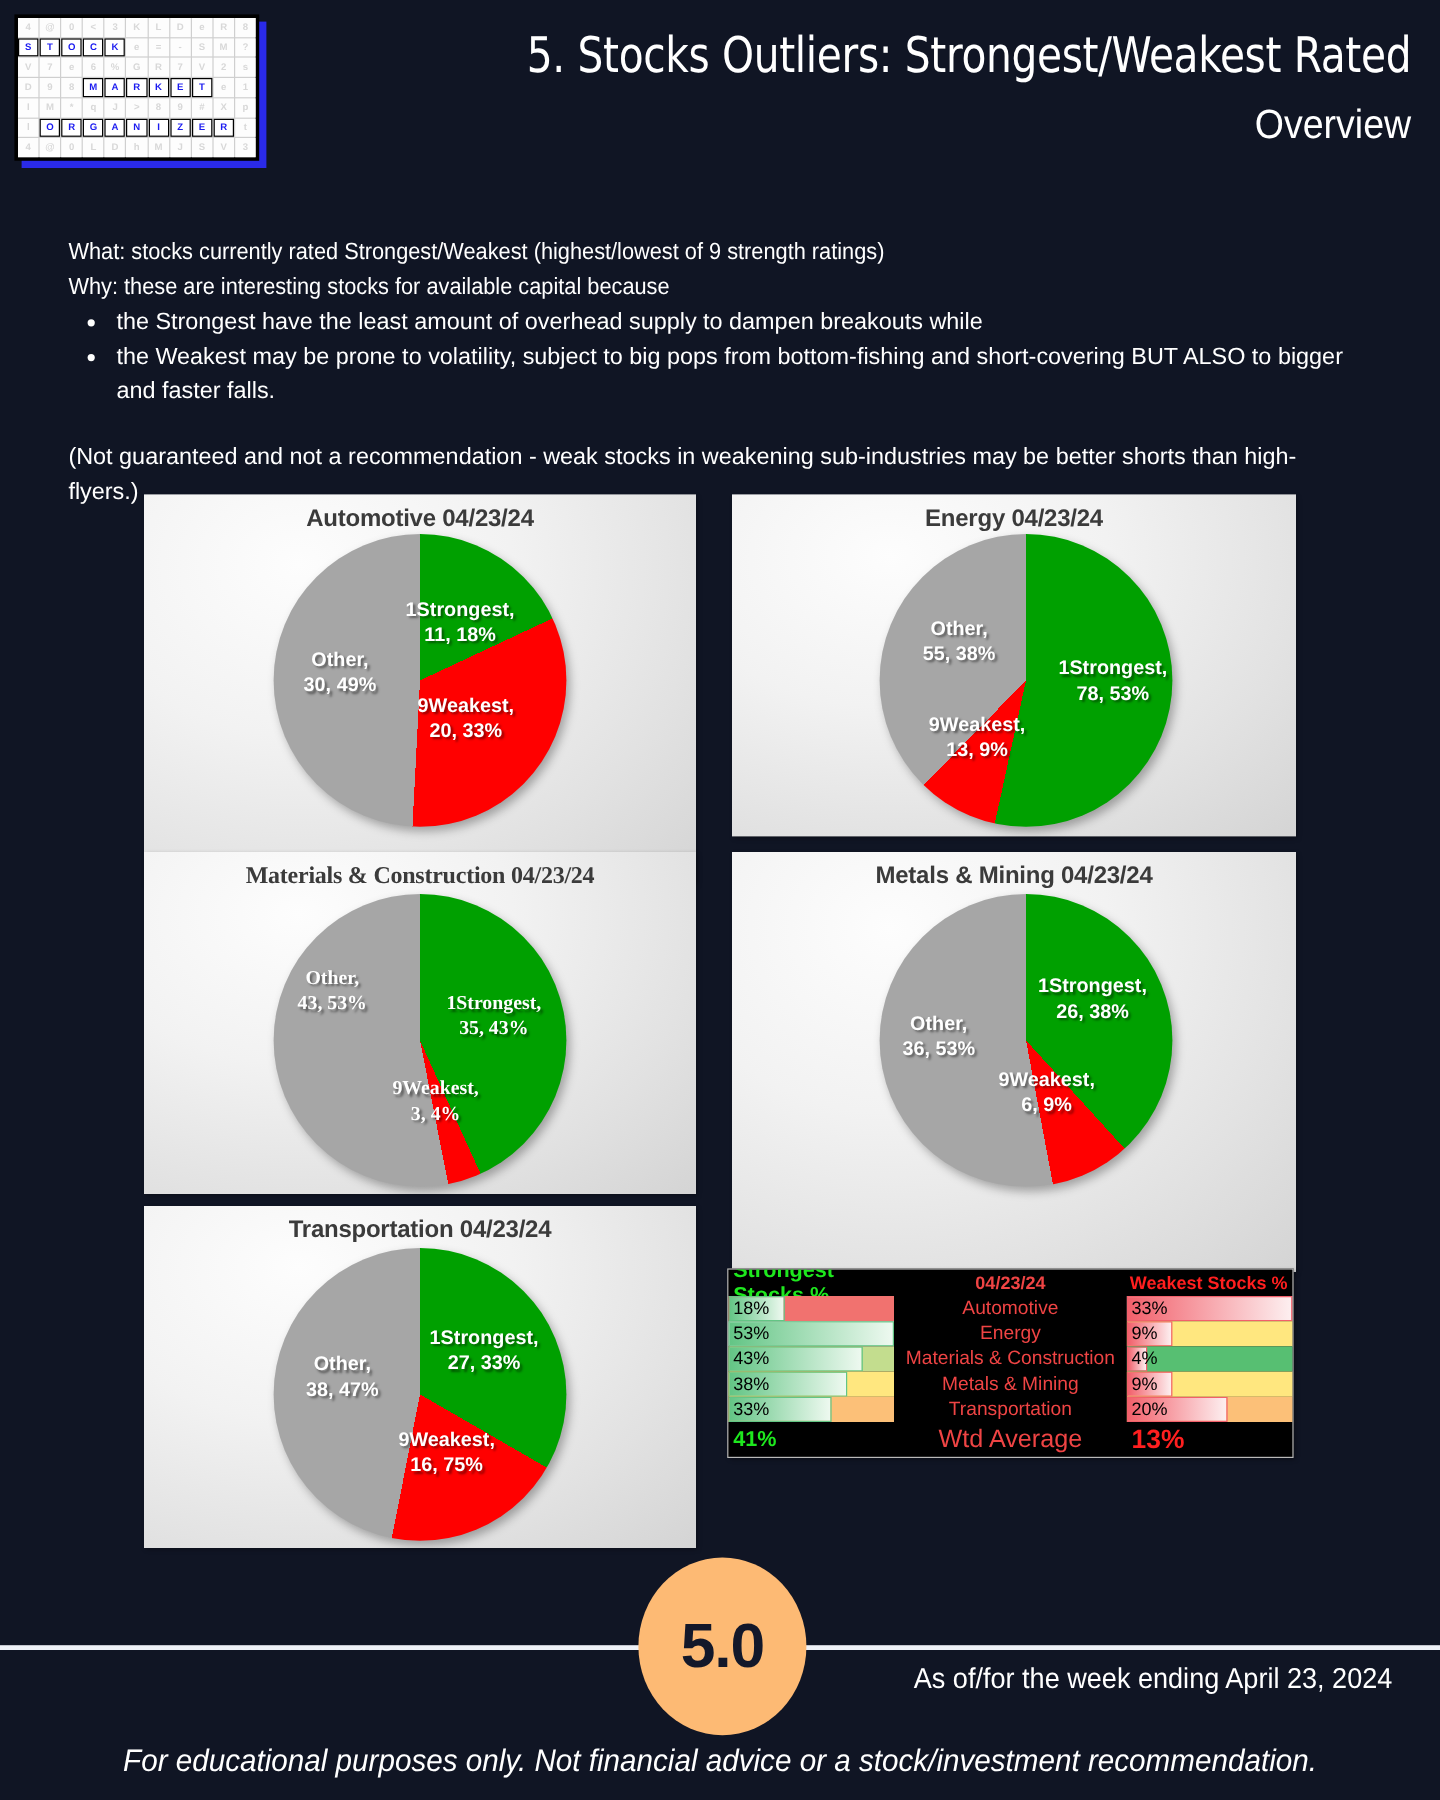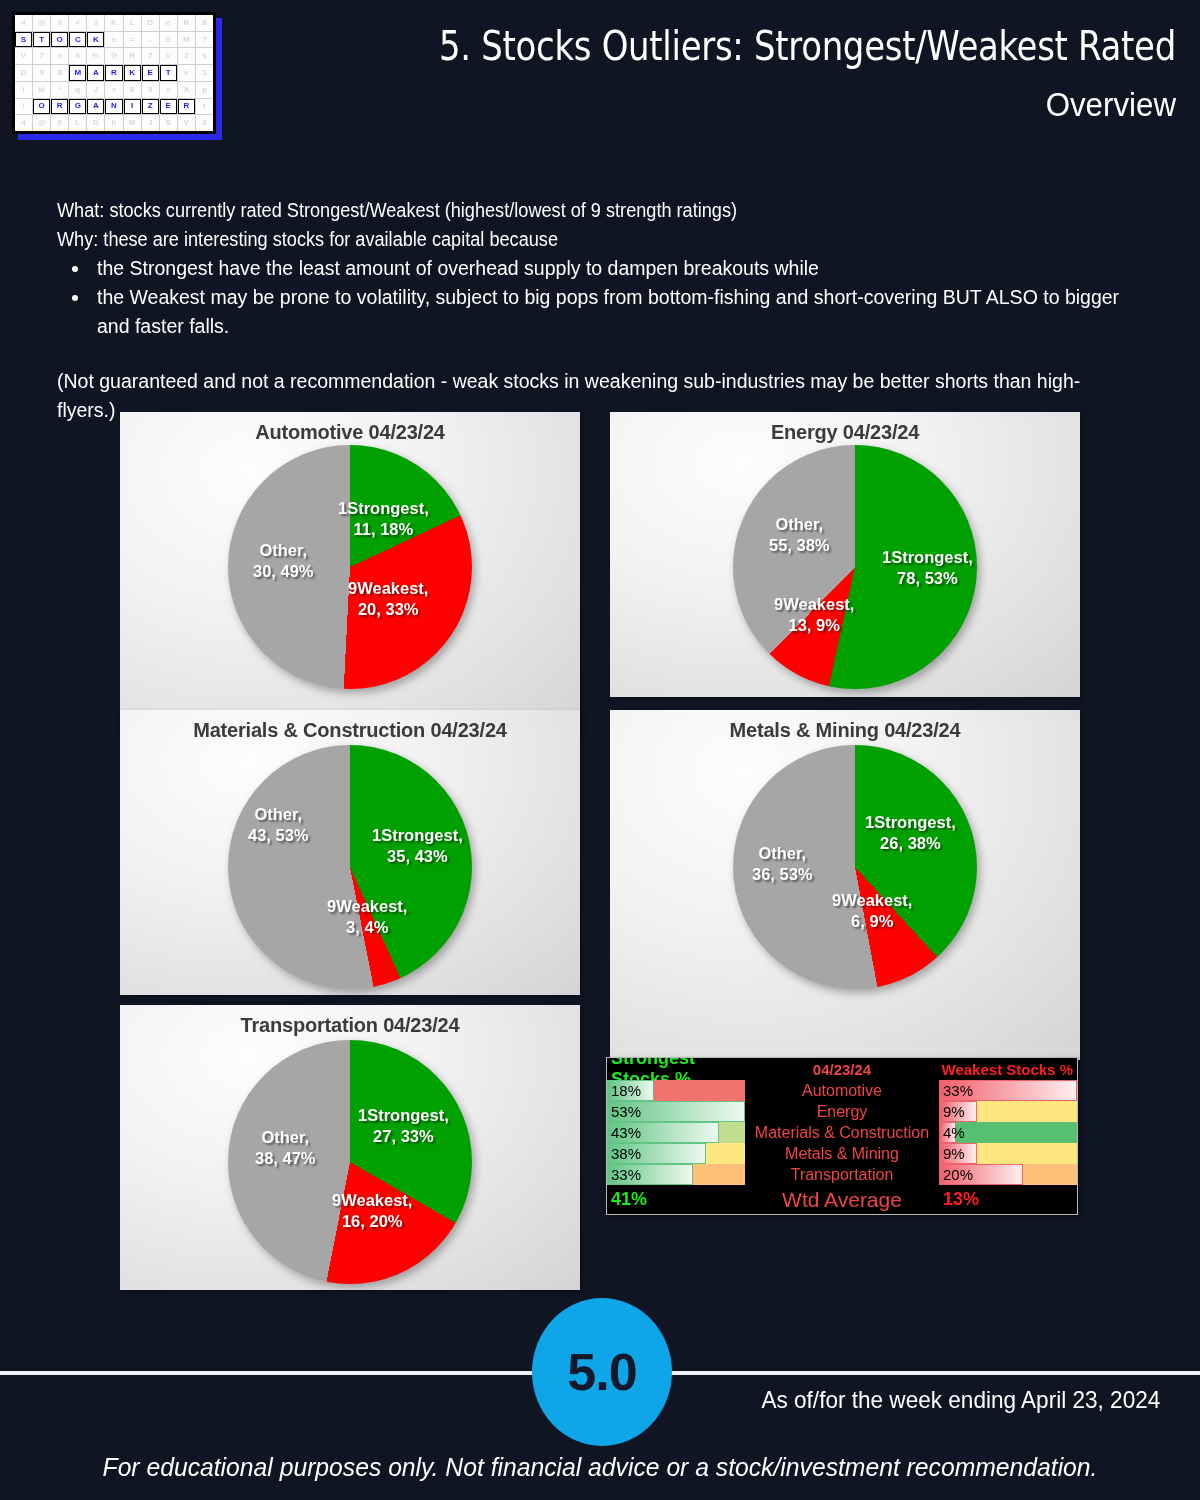--- a/index.html
+++ b/index.html
@@ -67,27 +67,27 @@
   .strow.avg .cellC { font-size:21px; }
   .hdrL { color:#1ee81e; font-weight:700; font-size:18px; display:flex;
           align-items:center; padding-left:4px; height:100%; }
   .hdrR { color:#ff1f1f; font-weight:700; font-size:15px; display:flex;
           align-items:center; justify-content:flex-end; padding-right:4px; height:100%; }
   .bar { position:absolute; left:0; top:0; height:100%; }
   .barTxt { position:relative; z-index:2; font-size:15px; color:#000;
             display:flex; align-items:center; padding-left:4px; height:100%; }
   .avgL { color:#1ee81e; font-weight:700; font-size:18px; display:flex;
           align-items:center; padding-left:4px; height:100%; }
-  .avgR { color:#ff1f1f; font-weight:700; font-size:18px; display:flex;
+  .avgR { color:#ff1f1f; font-weight:700; font-size:22px; display:flex;
           align-items:center; padding-left:4px; height:100%; }
 
   
   .hline { position:absolute; left:0; top:1371px; width:1200px; height:4px; background:#eef1f7; }
   .badge { position:absolute; left:532px; top:1298px; width:140px; height:148px;
-           border-radius:50%; background:#0ea5e9; display:flex; align-items:center;
+           border-radius:50%; background:#fdba74; display:flex; align-items:center;
            justify-content:center; }
   .badge span { font-size:52px; font-weight:700; color:#13182a; letter-spacing:-1px; }
   .asof { position:absolute; right:40px; top:1386px; color:#fff; font-size:24px;
           transform:scaleX(.94); transform-origin:right center; }
   .disclaim { position:absolute; left:0; top:1452px; width:1200px; text-align:center;
               color:#fff; font-size:26px; font-style:italic;
               transform:scaleX(.95); transform-origin:center; }
 </style>
 </head>
 <body>
@@ -219,21 +219,21 @@
         </div>
         <div class="plabel" style="left: 164px; top: 182px;">
           <div>9Weakest,</div>
           <div>13, 9%</div>
         </div>
         <div class="plabel" style="left: 159px; top: 102px;">
           <div>Other,</div>
           <div>55, 38%</div>
         </div>
       </div>
-      <div class="panel" style="left: 120px; top: 710px; width: 460px; height: 285px;">
+      <div class="panel" style="left: 120px; top: 710px; width: 460px; height: 285px; font-family: Liberation Serif, serif;">
         <div class="p-title">Materials &amp; Construction 04/23/24</div>
         <div class="pie" style="left: 108px; top: 35px; width: 244px; height: 244px; background: conic-gradient(rgb(0, 160, 0) 0deg, rgb(0, 160, 0) 155.556deg, rgb(255, 0, 0) 155.556deg, rgb(255, 0, 0) 168.889deg, rgb(166, 166, 166) 168.889deg, rgb(166, 166, 166) 360deg);"></div>
         <div class="plabel" style="left: 252px; top: 115px;">
           <div>1Strongest,</div>
           <div>35, 43%</div>
         </div>
         <div class="plabel" style="left: 207px; top: 186px;">
           <div>9Weakest,</div>
           <div>3, 4%</div>
         </div>
@@ -260,21 +260,21 @@
       </div>
       <div class="panel" style="left: 120px; top: 1005px; width: 460px; height: 285px;">
         <div class="p-title">Transportation 04/23/24</div>
         <div class="pie" style="left: 108px; top: 35px; width: 244px; height: 244px; background: conic-gradient(rgb(0, 160, 0) 0deg, rgb(0, 160, 0) 120deg, rgb(255, 0, 0) 120deg, rgb(255, 0, 0) 191.111deg, rgb(166, 166, 166) 191.111deg, rgb(166, 166, 166) 360deg);"></div>
         <div class="plabel" style="left: 238px; top: 100px;">
           <div>1Strongest,</div>
           <div>27, 33%</div>
         </div>
         <div class="plabel" style="left: 212px; top: 185px;">
           <div>9Weakest,</div>
-          <div>16, 20%</div>
+          <div>16, 75%</div>
         </div>
         <div class="plabel" style="left: 135px; top: 122px;">
           <div>Other,</div>
           <div>38, 47%</div>
         </div>
       </div>
     </div>
 
   <div class="sumtable" style="left:606px; top:1057px; width:472px;">
     <div class="strow hdr">

